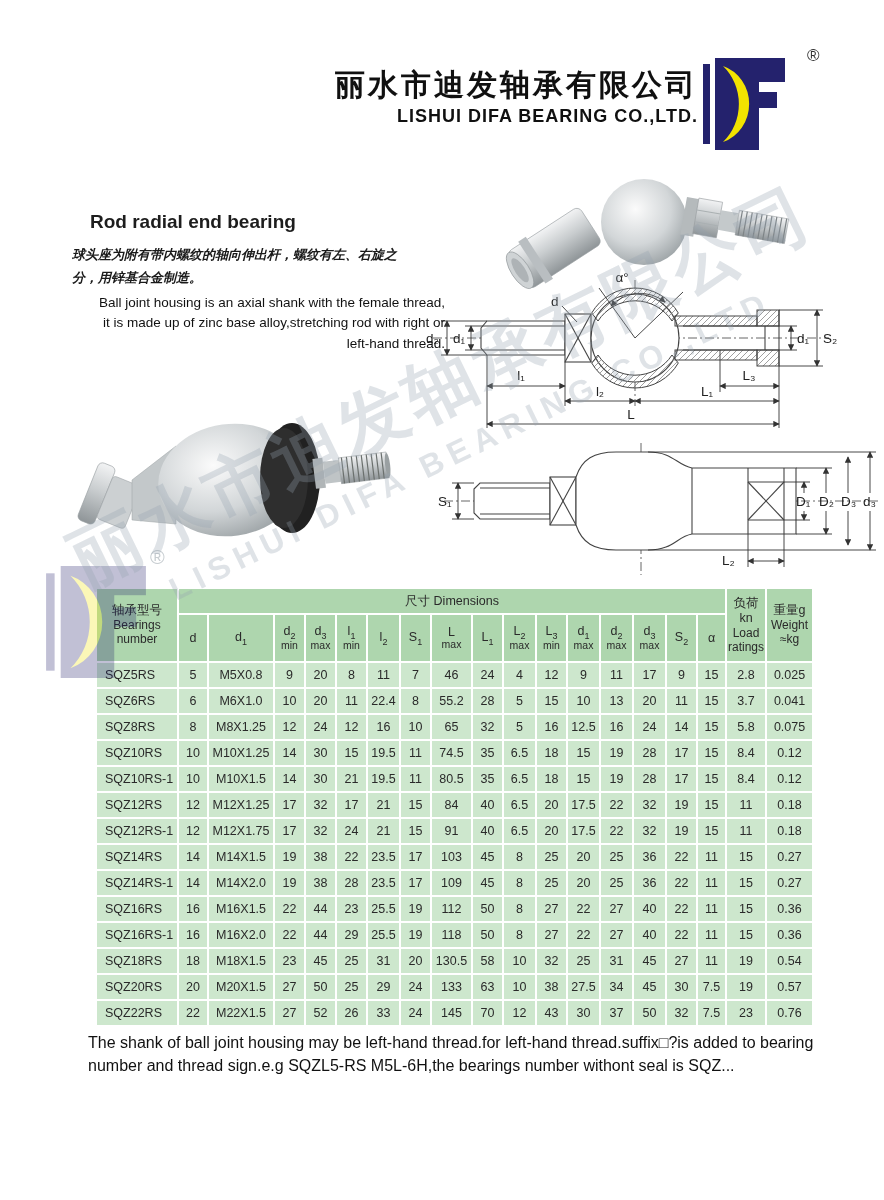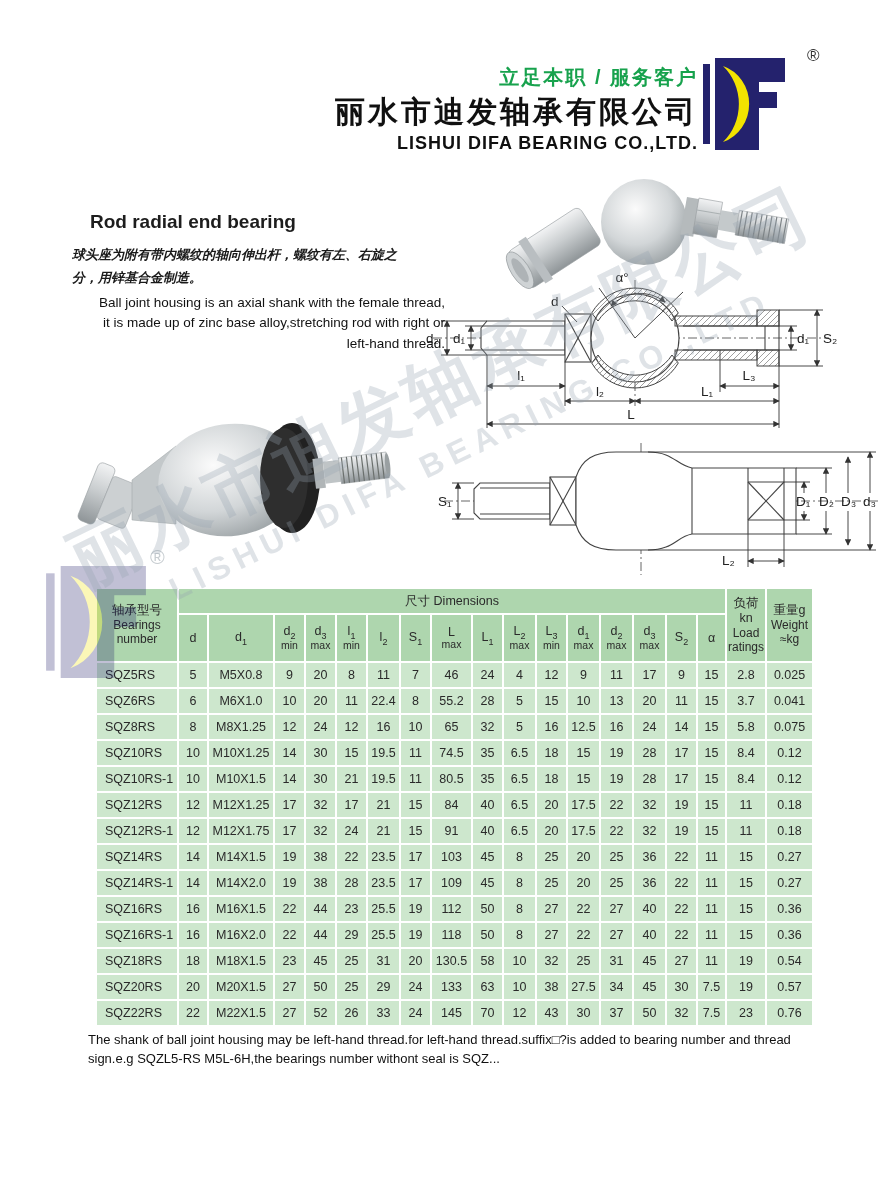--- a/index.html
+++ b/index.html
@@ -54,21 +54,21 @@
   .spec-table tbody td { height:24px; }
   .spec-table td.name-cell { text-align:left; padding-left:8px; }
   .spec-table sub { font-size:9px; }
   .spec-table .qual { font-size:10.5px; line-height:1.1; }
   .hdr-en { font-size:12px; line-height:1.15; }
   .hdr-cn { font-size:12.5px; line-height:1.25; }
 
   
   .notes { position:absolute; left:88px; top:1028px; width:726px; z-index:2; }
   .note-cn { font-size:13px; font-weight:600; line-height:1.6; }
-  .note-en { font-size:13px; line-height:1.45; margin-top:3px; color:#111; }
+  .note-en { font-size:16px; line-height:1.45; margin-top:3px; color:#111; }
 </style>
 </head>
 <body>
 
 <div class="page">
 
   <svg width="0" height="0" style="position:absolute" aria-hidden="true">
     <defs>
       <pattern id="hatch" patternUnits="userSpaceOnUse" width="6" height="6">
         <path d="M0,6 L6,0" stroke="#777" stroke-width="0.7"></path>
@@ -83,21 +83,20 @@
       </linearGradient>
       <radialGradient id="radBall" cx="0.4" cy="0.35" r="0.75">
         <stop offset="0" stop-color="#fbfbfb"></stop>
           <stop offset="0.55" stop-color="#d2d6d8"></stop>
           <stop offset="1" stop-color="#939a9d"></stop>
       </radialGradient>
     </defs>
   </svg>
 
   <div class="brand-text">
-    <div class="slogan">立足本职 / 服务客户</div>
     <div class="company-cn">丽水市迪发轴承有限公司</div>
     <div class="company-en">LISHUI DIFA BEARING CO.,LTD.</div>
   </div>
   <div class="logo">
     <svg width="82" height="92" viewBox="0 0 82 92">
       <rect x="0" y="6" width="7" height="80" fill="#24226d"></rect>
       <rect x="12" y="0" width="44" height="92" fill="#24226d"></rect>
       <rect x="52" y="0" width="30" height="24" fill="#24226d"></rect>
       <rect x="52" y="34" width="22" height="16" fill="#24226d"></rect>
       <path d="M20,8 A38,40 0 0 1 20,84 A50,52 0 0 0 20,8 Z" fill="#f2e300"></path>

